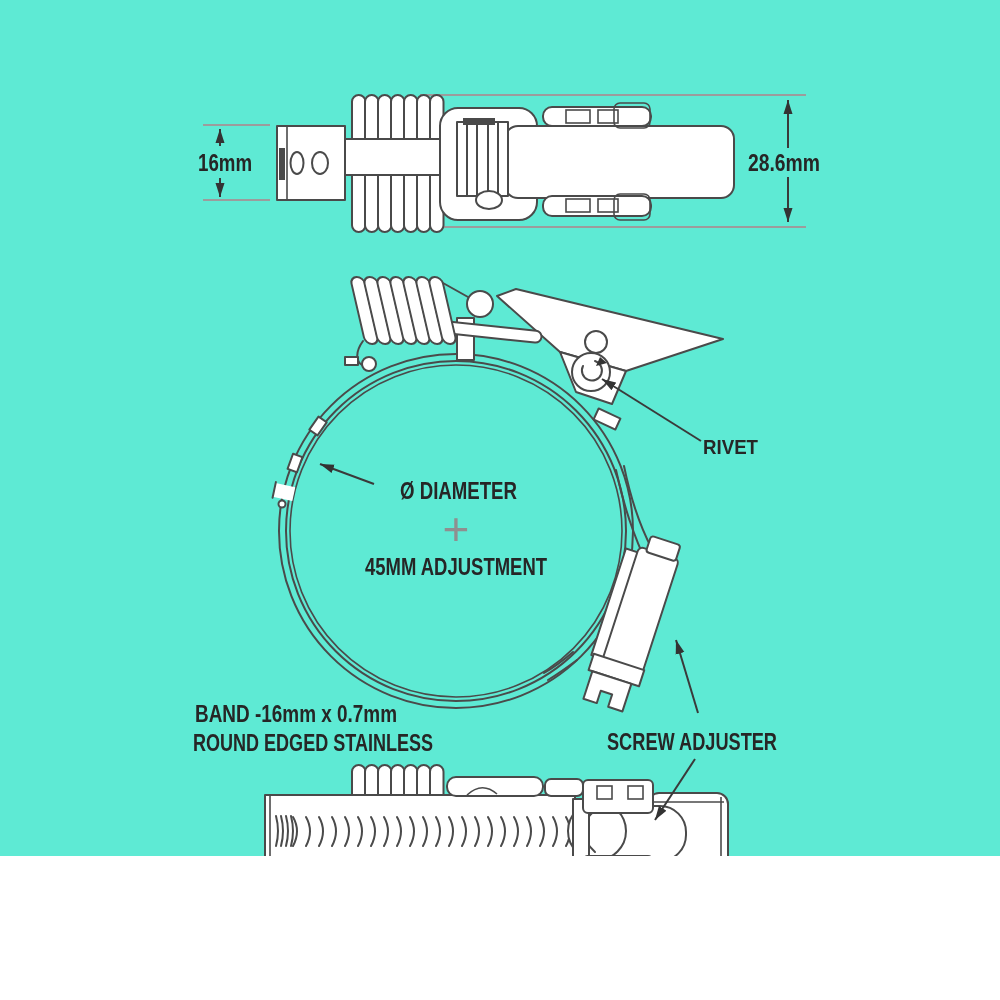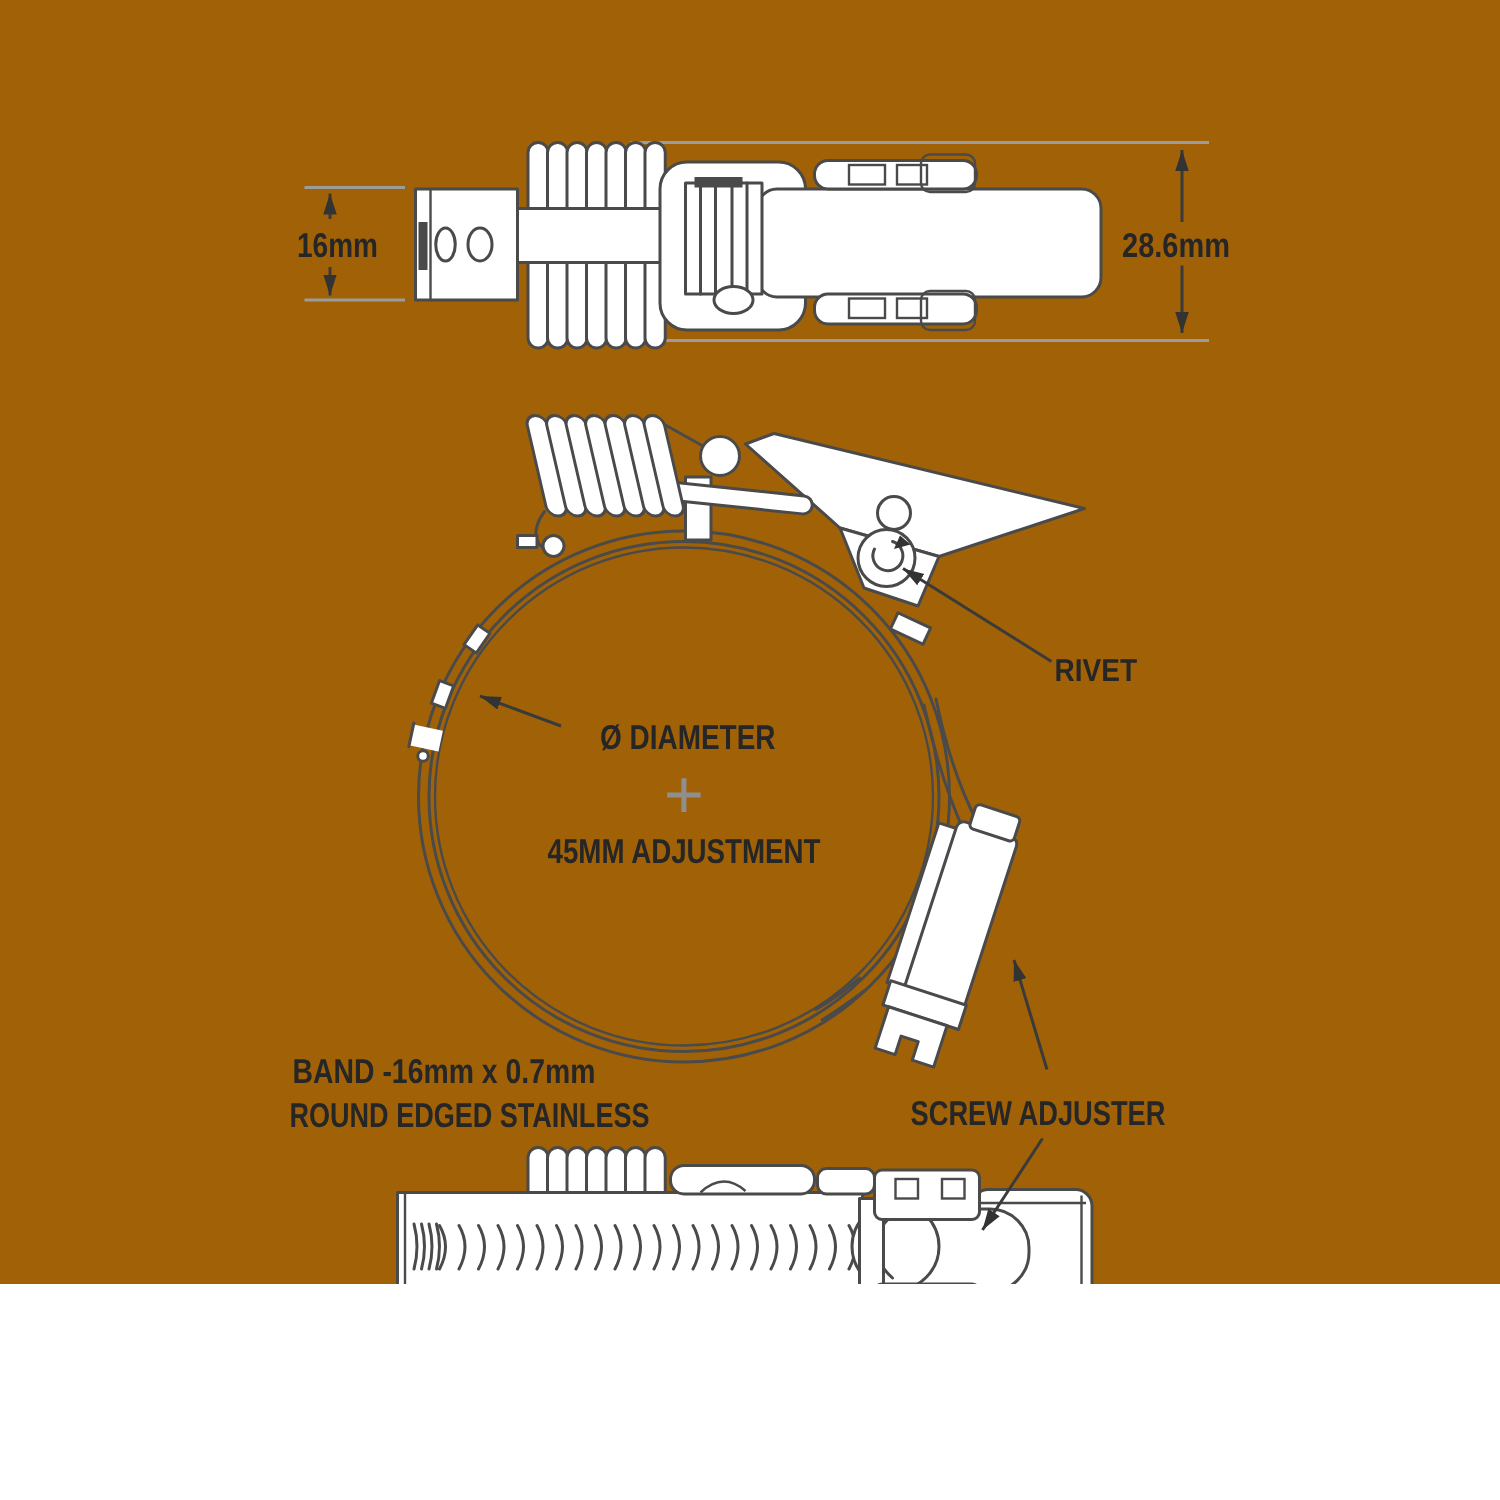--- a/index.html
+++ b/index.html
@@ -1,16 +1,16 @@
 <!DOCTYPE html>
 <html><head>
 <meta charset="utf-8">
 <style>
   html,body{margin:0;padding:0;background:#ffffff;}
-  #stage{width:1000px;height:856px;background:#a16207;position:relative;}
+  #stage{width:1000px;height:856px;background:#5eead4;position:relative;}
   svg{display:block;}
   .lbl{font-family:"Liberation Sans","DejaVu Sans",sans-serif;font-weight:700;fill:#262626;}
   .s{stroke:#4a4a4a;stroke-width:2;fill:none;stroke-linecap:round;stroke-linejoin:round;}
   .sw{stroke:#4a4a4a;stroke-width:2;fill:#ffffff;stroke-linejoin:round;}
   .thin{stroke:#4a4a4a;stroke-width:1.6;fill:none;}
   .ext{stroke:#9c9c9c;stroke-width:2;fill:none;}
   .dim{stroke:#3a3a3a;stroke-width:2;fill:none;}
   .dk{fill:#4a4a4a;stroke:none;}
 </style>
 </head>

